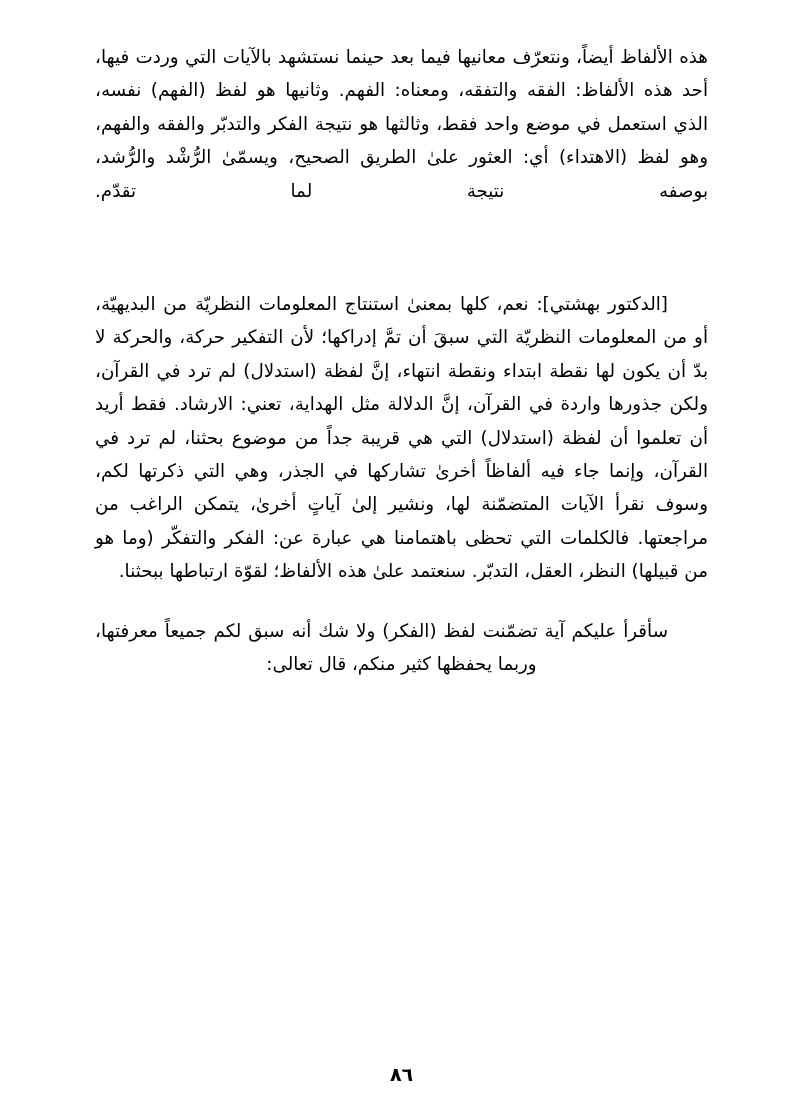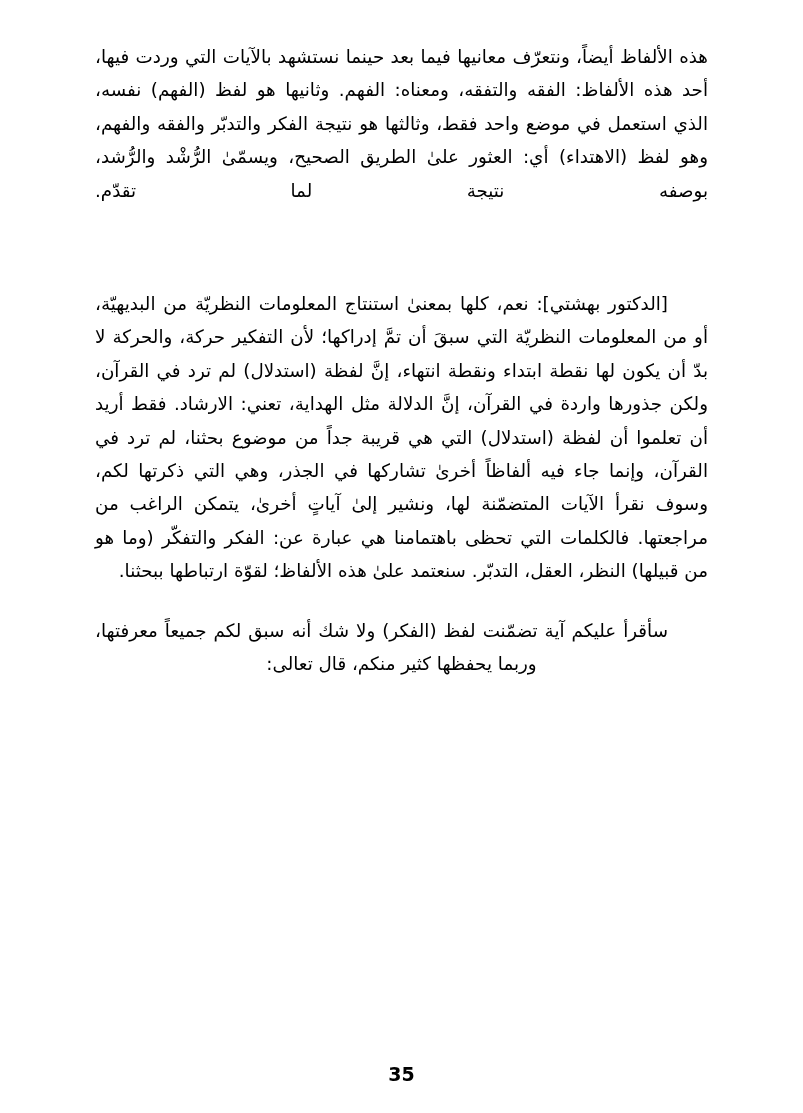--- a/index.html
+++ b/index.html
@@ -75,13 +75,13 @@
   <p class="para indent last-right">[الدكتور بهشتي]: نعم، كلها بمعنىٰ استنتاج المعلومات النظريّة من البديهيّة، أو من المعلومات النظريّة التي سبقَ أن تمَّ إدراكها؛ لأن التفكير حركة، والحركة لا بدّ أن يكون لها نقطة ابتداء ونقطة انتهاء، إنَّ لفظة (استدلال) لم ترد في القرآن، ولكن جذورها واردة في القرآن، إنَّ الدلالة مثل الهداية، تعني: الارشاد. فقط أريد أن تعلموا أن لفظة (استدلال) التي هي قريبة جداً من موضوع بحثنا، لم ترد في القرآن، وإنما جاء فيه ألفاظاً أخرىٰ تشاركها في الجذر، وهي التي ذكرتها لكم، وسوف نقرأ الآيات المتضمّنة لها، ونشير إلىٰ آياتٍ أخرىٰ، يتمكن الراغب من مراجعتها. فالكلمات التي تحظى باهتمامنا هي عبارة عن: الفكر والتفكّر (وما هو من قبيلها) النظر، العقل، التدبّر. سنعتمد علىٰ هذه الألفاظ؛ لقوّة ارتباطها ببحثنا.</p>
 
   <div class="gap-lg"></div>
 
   <p class="para indent last-center">سأقرأ عليكم آية تضمّنت لفظ (الفكر) ولا شك أنه سبق لكم جميعاً معرفتها، وربما يحفظها كثير منكم، قال تعالى:</p>
 
   <div class="spacer-flex"></div>
 
 </div>
 
-<div class="page-number">35</div>
+<div class="page-number">٨٦</div>
 
 </body></html>

